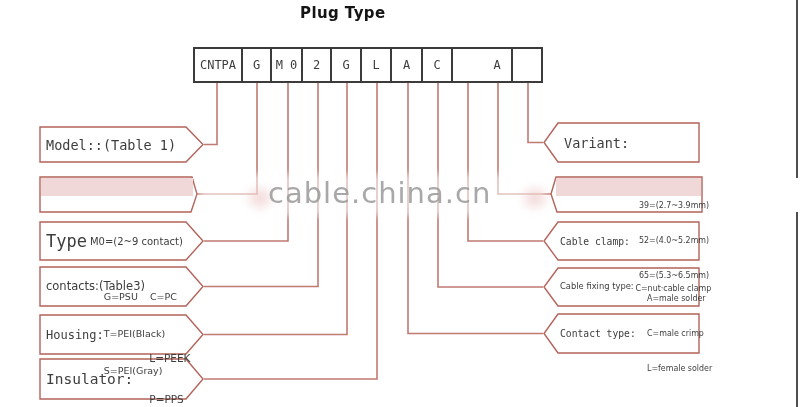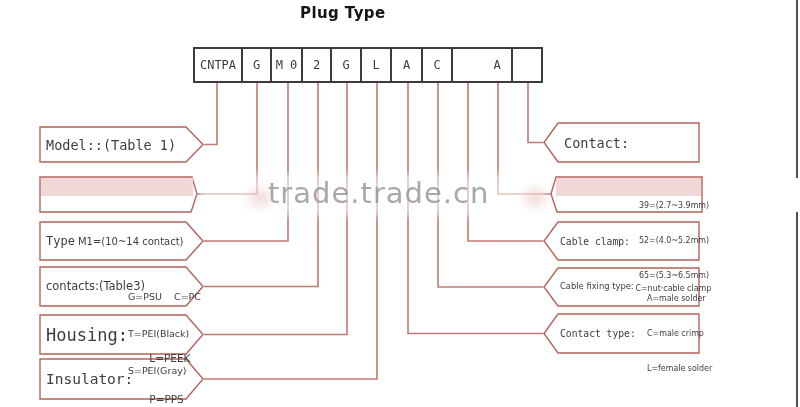--- a/index.html
+++ b/index.html
@@ -128,51 +128,51 @@
   <div class="cell">39</div>
   <div class="cell">A</div>
   <div class="cell"></div>
 </div>
 
 <div class="abs callout-text" style="left:46px;top:127px;height:35px;">
   <span class="big" style="font-size:13.5px;text-align:right;">Model::(Table 1)</span>
 </div>
 
 <div class="abs callout-text" style="left:46px;top:222px;height:38px;">
-  <span class="big" style="font-size:12px;">Type</span>
+  <span class="big" style="font-size:17px;">Type</span>
   <div class="opts" style="font-size:10px;margin-left:3px;">
-    <div>M1=(10~14 contact)</div>
+    <div>M0=(2~9 contact)</div>
   </div>
 </div>
 
 <div class="abs callout-text" style="left:46px;top:267px;height:39px;">
   <div class="opts" style="font-size:11.5px;line-height:1.5;">
     <div>contacts:(Table3)</div>
   </div>
 </div>
 
 <div class="abs callout-text" style="left:46px;top:315px;height:39px;">
-  <span class="big" style="font-size:17px;">Housing:</span>
+  <span class="big" style="font-size:12px;">Housing:</span>
   <div class="opts" style="font-size:9.5px;">
     <div>G=PSU    C=PC</div>
     <div>T=PEI(Black)</div>
     <div>S=PEI(Gray)</div>
   </div>
 </div>
 
 <div class="abs callout-text" style="left:46px;top:359px;height:40px;">
   <span class="big" style="font-size:14.5px;">Insulator:</span>
   <div class="opts" style="font-size:10.5px;margin-left:16px;">
     <div>L=PEEK</div>
     <div>P=PPS</div>
   </div>
 </div>
 
 <div class="abs callout-text" style="left:564px;top:123px;height:39px;">
-  <span class="big" style="font-size:13.5px;">Contact:</span>
+  <span class="big" style="font-size:13.5px;">Variant:</span>
 </div>
 
 <div class="abs callout-text" style="left:560px;top:222px;height:38px;">
   <span class="big cond" style="font-size:11px;">Cable clamp:</span>
   <div class="opts cond" style="font-size:9px;margin-left:0px;">
     <div>39=(2.7~3.9mm)</div>
     <div>52=(4.0~5.2mm)</div>
     <div>65=(5.3~6.5mm)</div>
   </div>
 </div>
@@ -186,13 +186,13 @@
 
 <div class="abs callout-text" style="left:560px;top:314px;height:39px;">
   <span class="big cond" style="font-size:11px;">Contact type:</span>
   <div class="opts cond" style="font-size:9px;margin-left:1px;">
     <div>A=male solder</div>
     <div>C=male crimp</div>
     <div>L=female solder</div>
   </div>
 </div>
 
-<div id="watermark" class="abs">trade.trade.cn</div>
+<div id="watermark" class="abs">cable.china.cn</div>
 
 </body></html>

